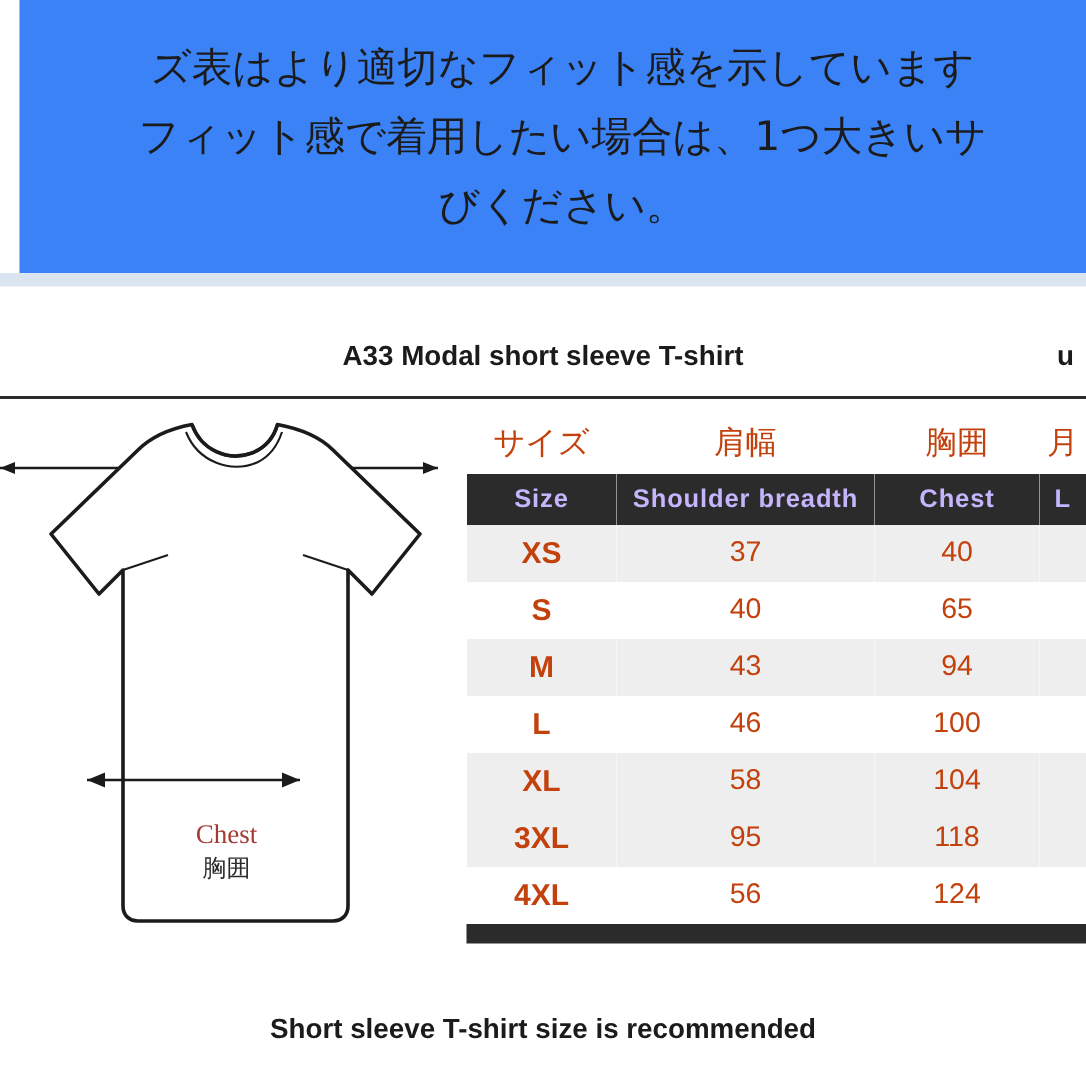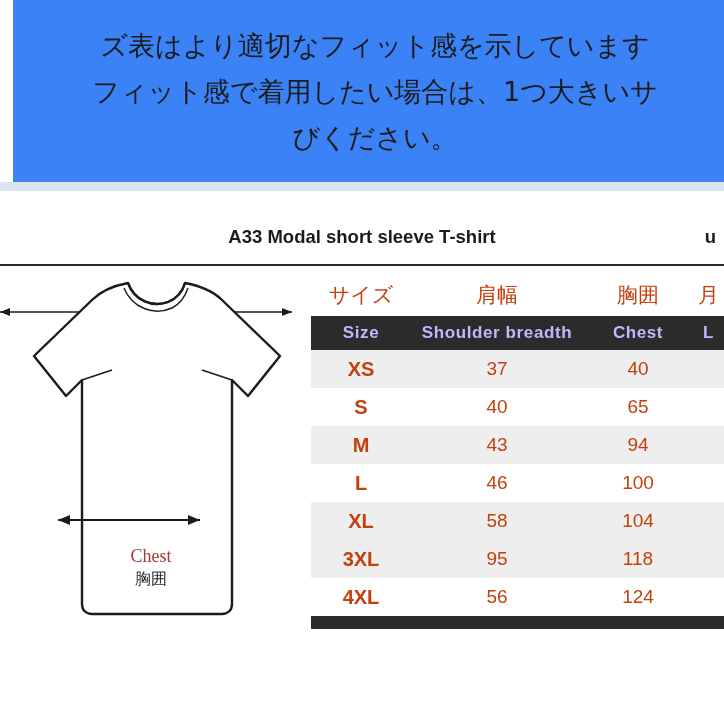--- a/index.html
+++ b/index.html
@@ -296,14 +296,15 @@
             <td class="size-col">4XL</td>
             <td>56</td>
             <td>124</td>
             <td></td>
           </tr>
         </tbody>
       </table>
       <div class="table-footer-bar"></div>
     </div>
 
+    <div class="footer-note">Short sleeve T-shirt size is recommended</div>
   </div>
 </div>
 
 </body></html>

